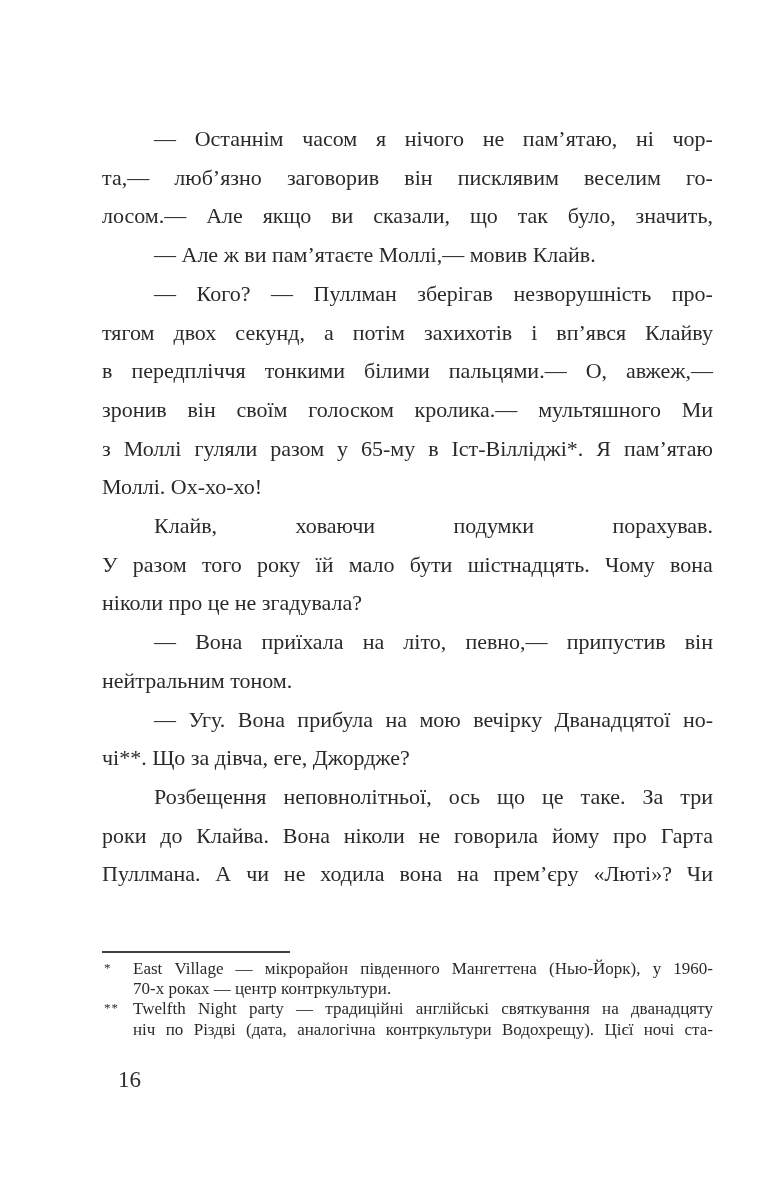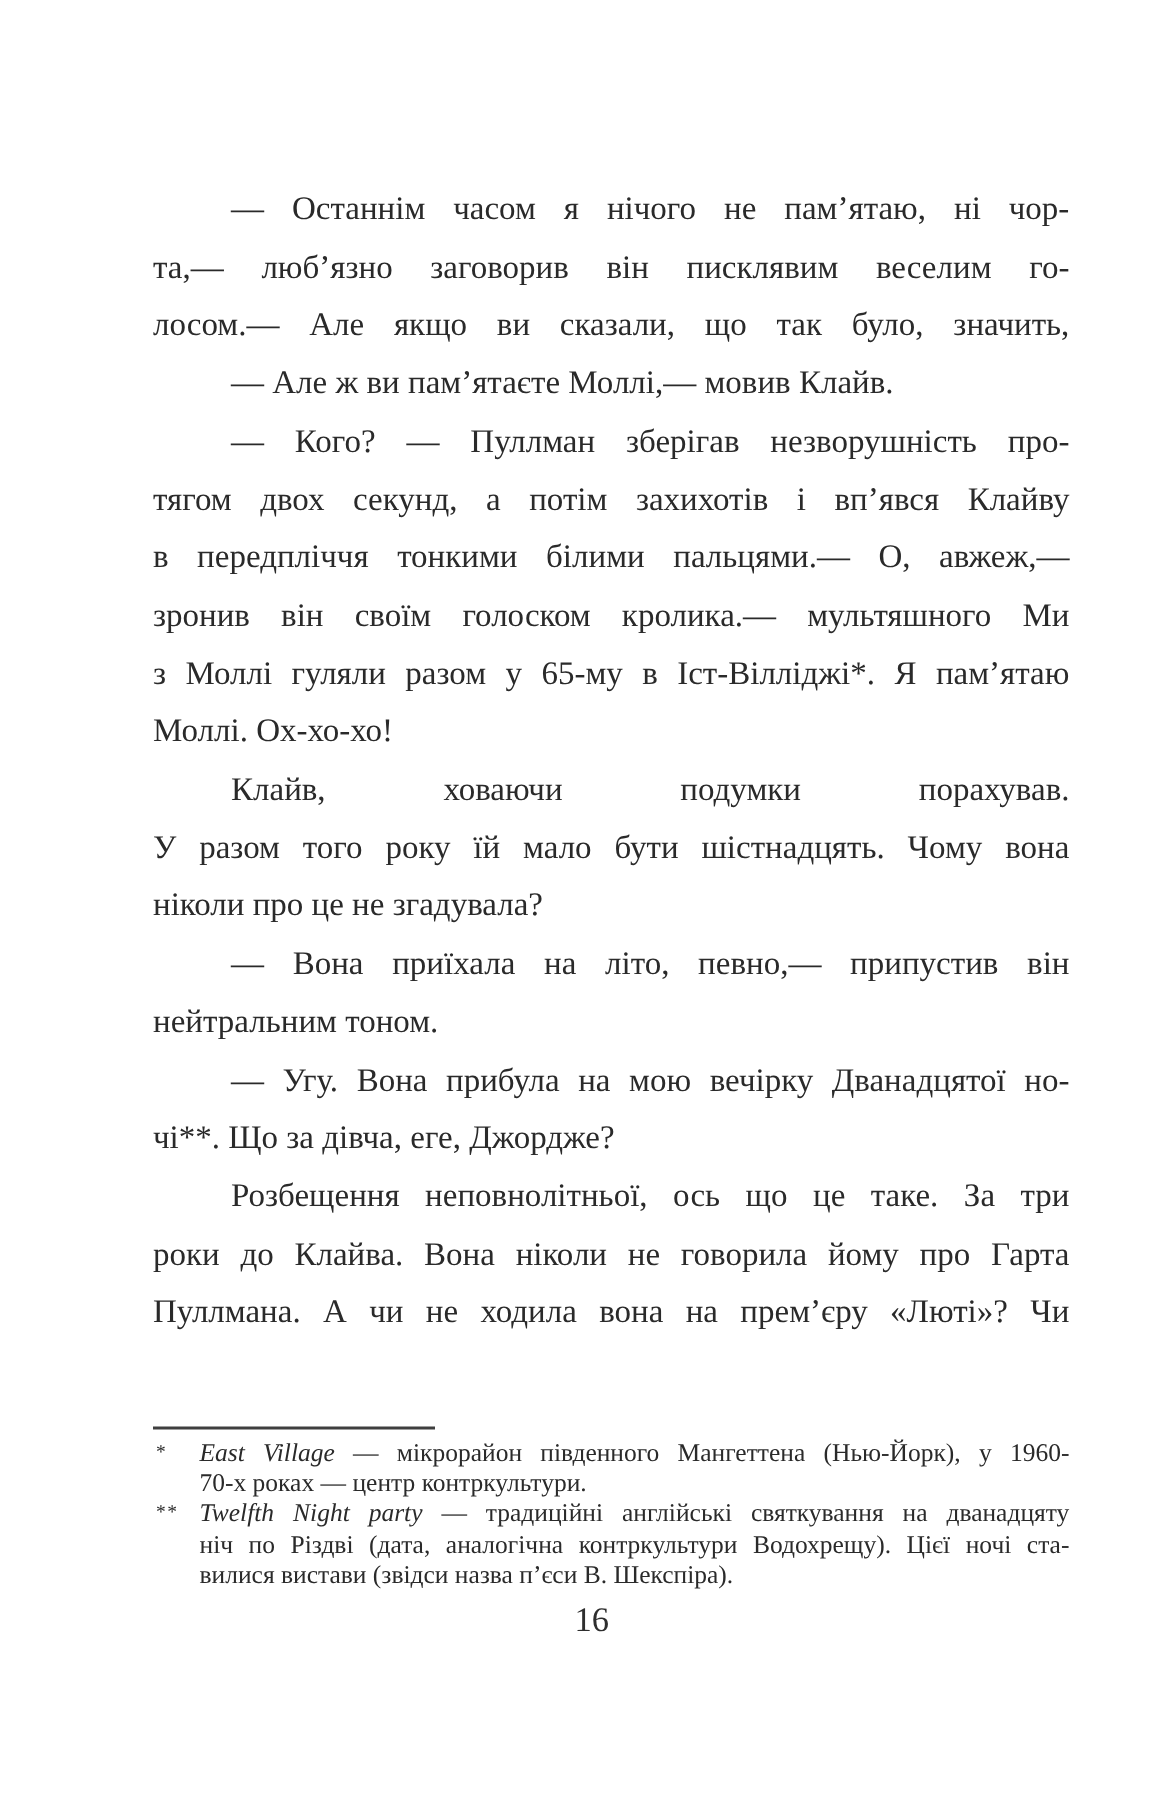--- a/index.html
+++ b/index.html
@@ -22,21 +22,21 @@
     font-size: 22px;
     line-height: 38.7px;
     white-space: nowrap;
   }
   .bline.just {
     display: flex;
     justify-content: space-between;
     white-space: normal;
   }
   .bline.indent { padding-left: 52px; }
-  .bline .it { font-style: italic; }
+  .bline .it { }
   .footnote-rule {
     position: absolute;
     left: 102px;
     top: 951px;
     width: 188px;
     height: 2px;
     background: #3f3f3f;
   }
   .footnotes {
     position: absolute;
@@ -52,24 +52,23 @@
     font-size: 13px;
     letter-spacing: 1px;
     color: #2a2a2a;
   }
   .bline.small {
     font-size: 17px;
     line-height: 20.2px;
   }
   .page-number {
     position: absolute;
-    left: 89px;
+    left: 118px;
     top: 1067px;
     width: 611px;
-    text-align: center;
     font-size: 23px;
     color: #2e2e2e;
   }
 </style>
 </head>
 <body>
 
 <div class="page">
   <main class="text-block">
       <div>
@@ -281,17 +280,16 @@
           <span>по</span>
           <span>Різдві</span>
           <span>(дата,</span>
           <span>аналогічна</span>
           <span>контркультури</span>
           <span>Водохрещу).</span>
           <span>Цієї</span>
           <span>ночі</span>
           <span>ста-</span>
         </div>
-        <div class="bline small">вилися вистави (звідси назва п’єси В. Шекспіра).</div>
       </div>
     </section>
   <div class="page-number">16</div>
 </div>
 
 </body></html>

